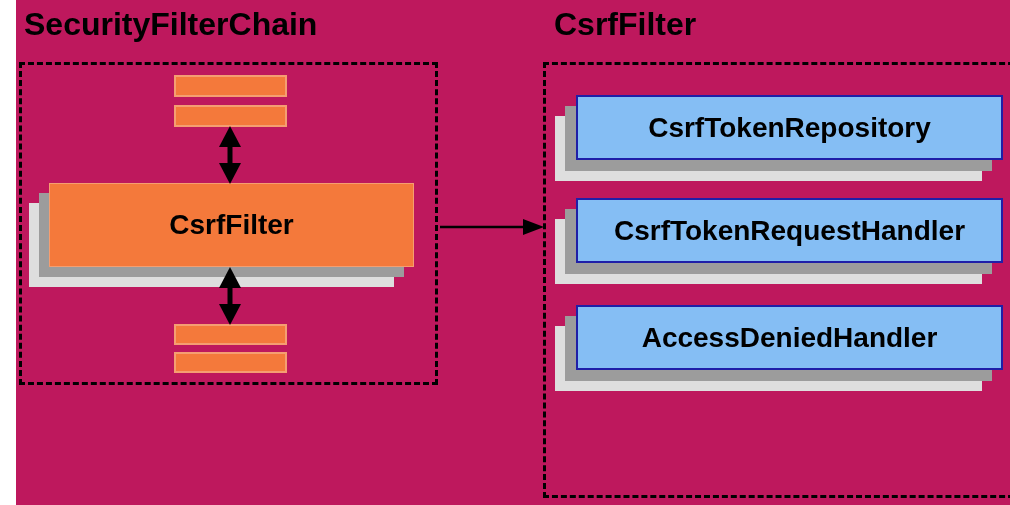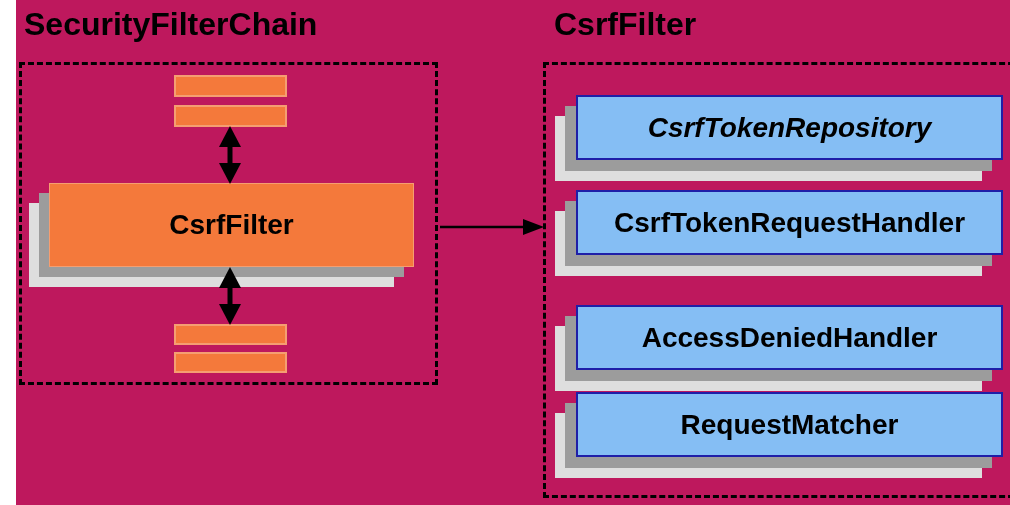--- a/index.html
+++ b/index.html
@@ -100,35 +100,32 @@
     <span class="label">CsrfFilter</span>
   </div>
 
   <div class="orange-bar" style="left:158px; top:324px; height:21px;"></div>
   <div class="orange-bar" style="left:158px; top:352px; height:21px;"></div>
 
   <div class="group-title" style="left:538px; top:6px;">CsrfFilter</div>
 
   <div class="dashed-container" style="left:527px; top:62px; width:480px; height:436px;"></div>
 
-  <div class="blue-box" style="top:95px;font-style:italic;">
+  <div class="blue-box" style="top:95px;">
     <span class="label">CsrfTokenRepository</span>
   </div>
 
-  <div class="blue-box" style="top:190px;">
+  <div class="blue-box" style="top:198px;">
     <span class="label">CsrfTokenRequestHandler</span>
   </div>
 
   <div class="blue-box" style="top:305px;">
     <span class="label">AccessDeniedHandler</span>
   </div>
 
-  <div class="blue-box" style="top:392px;">
-    <span class="label">RequestMatcher</span>
-  </div>
 
   <svg class="arrow-layer" viewBox="0 0 1010 505">
 
     <g>
       <line x1="214" y1="144" x2="214" y2="166" stroke="#000000" stroke-width="5"></line>
       <polygon points="214,126 203,147 225,147" fill="#000000"></polygon>
       <polygon points="214,184 203,163 225,163" fill="#000000"></polygon>
     </g>
 
     <g>

